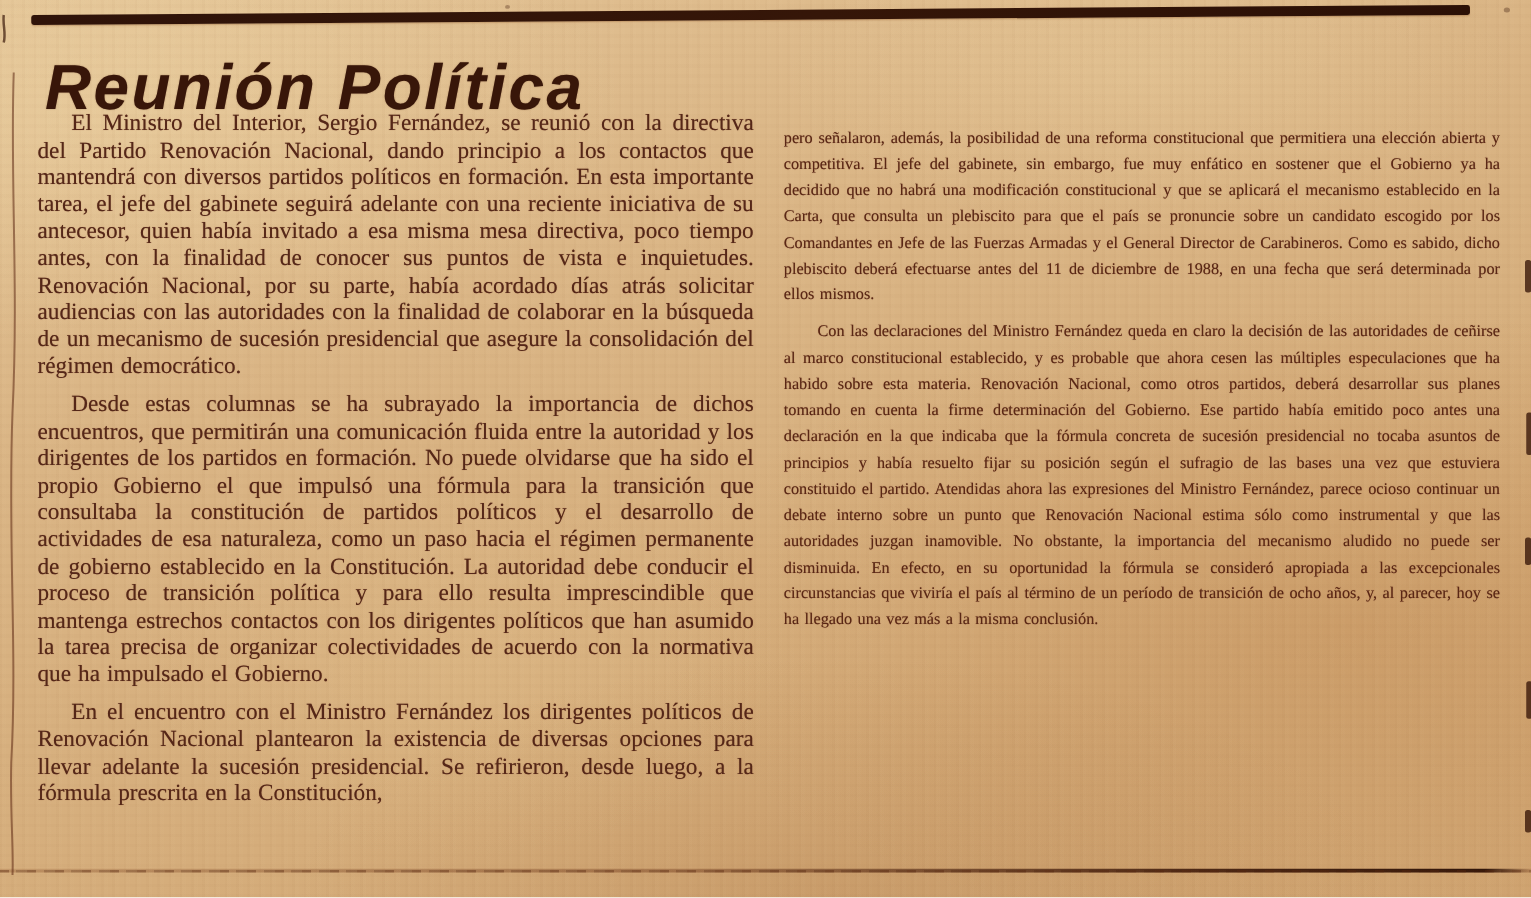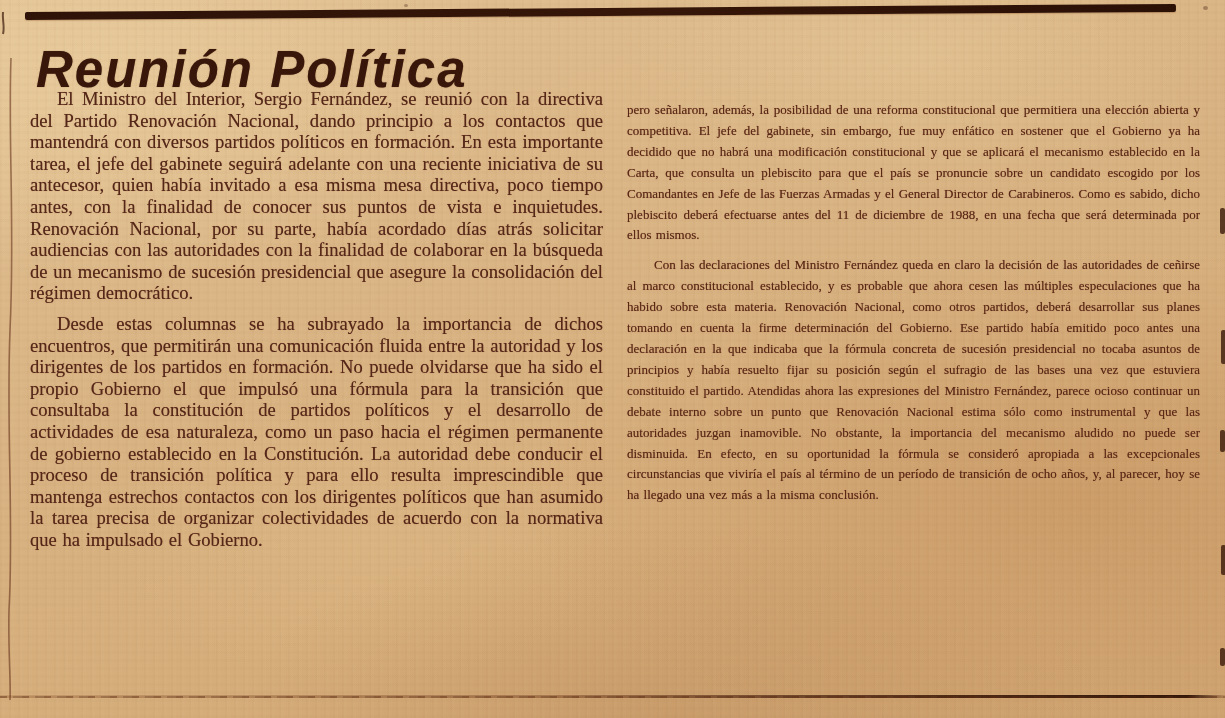--- a/index.html
+++ b/index.html
@@ -73,20 +73,21 @@
 <div class="paper"></div>
 <div class="grain"></div>
 
 <div class="top-rule"></div>
 
 <div class="headline">Reunión Política</div>
 
 <div class="col col-left">
   <p>El Ministro del Interior, Sergio Fernández, se reunió con la directiva del Partido Renovación Nacional, dando principio a los contactos que mantendrá con diversos partidos políticos en formación. En esta importante tarea, el jefe del gabinete seguirá adelante con una reciente iniciativa de su antecesor, quien había invitado a esa misma mesa directiva, poco tiempo antes, con la finalidad de conocer sus puntos de vista e inquietudes. Renovación Nacional, por su parte, había acordado días atrás solicitar audiencias con las autoridades con la finalidad de colaborar en la búsqueda de un mecanismo de sucesión presidencial que asegure la consolidación del régimen democrático.</p>
   <p>Desde estas columnas se ha subrayado la importancia de dichos encuentros, que permitirán una comunicación fluida entre la autoridad y los dirigentes de los partidos en formación. No puede olvidarse que ha sido el propio Gobierno el que impulsó una fórmula para la transición que consultaba la constitución de partidos políticos y el desarrollo de actividades de esa naturaleza, como un paso hacia el régimen permanente de gobierno establecido en la Constitución. La autoridad debe conducir el proceso de transición política y para ello resulta imprescindible que mantenga estrechos contactos con los dirigentes políticos que han asumido la tarea precisa de organizar colectividades de acuerdo con la normativa que ha impulsado el Gobierno.</p>
+  <p>En el encuentro con el Ministro Fernández los dirigentes políticos de Renovación Nacional plantearon la existencia de diversas opciones para llevar adelante la sucesión presidencial. Se refirieron, desde luego, a la fórmula prescrita en la Constitución,</p>
 </div>
 
 <div class="col col-right">
   <p class="no-indent">pero señalaron, además, la posibilidad de una reforma constitucional que permitiera una elección abierta y competitiva. El jefe del gabinete, sin embargo, fue muy enfático en sostener que el Gobierno ya ha decidido que no habrá una modificación constitucional y que se aplicará el mecanismo establecido en la Carta, que consulta un plebiscito para que el país se pronuncie sobre un candidato escogido por los Comandantes en Jefe de las Fuerzas Armadas y el General Director de Carabineros. Como es sabido, dicho plebiscito deberá efectuarse antes del 11 de diciembre de 1988, en una fecha que será determinada por ellos mismos.</p>
   <p>Con las declaraciones del Ministro Fernández queda en claro la decisión de las autoridades de ceñirse al marco constitucional establecido, y es probable que ahora cesen las múltiples especulaciones que ha habido sobre esta materia. Renovación Nacional, como otros partidos, deberá desarrollar sus planes tomando en cuenta la firme determinación del Gobierno. Ese partido había emitido poco antes una declaración en la que indicaba que la fórmula concreta de sucesión presidencial no tocaba asuntos de principios y había resuelto fijar su posición según el sufragio de las bases una vez que estuviera constituido el partido. Atendidas ahora las expresiones del Ministro Fernández, parece ocioso continuar un debate interno sobre un punto que Renovación Nacional estima sólo como instrumental y que las autoridades juzgan inamovible. No obstante, la importancia del mecanismo aludido no puede ser disminuida. En efecto, en su oportunidad la fórmula se consideró apropiada a las excepcionales circunstancias que viviría el país al término de un período de transición de ocho años, y, al parecer, hoy se ha llegado una vez más a la misma conclusión.</p>
 </div>
 
 <div class="torn-edge"></div>
 
 <svg class="crease" width="30" height="718" viewBox="0 0 30 718">

